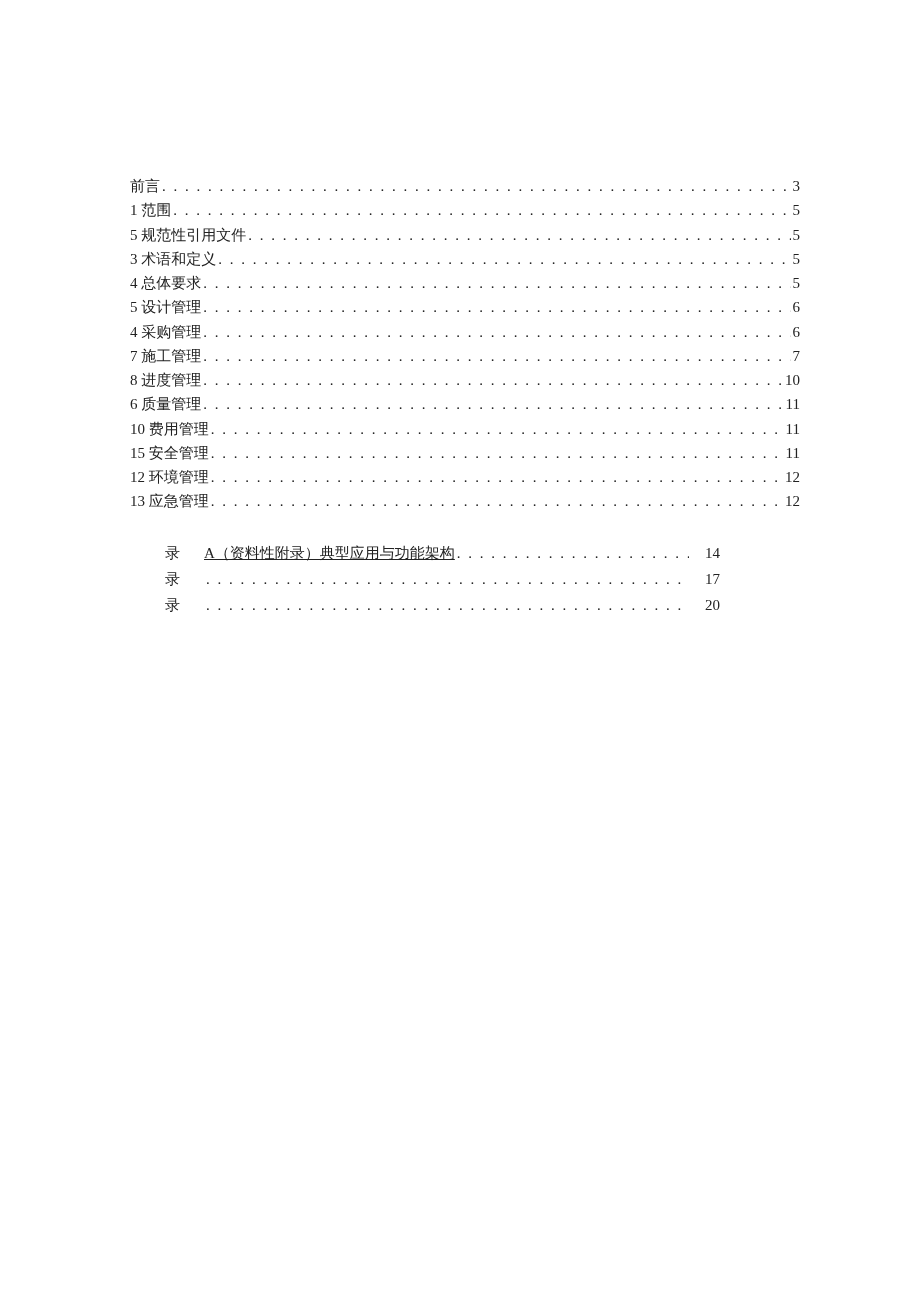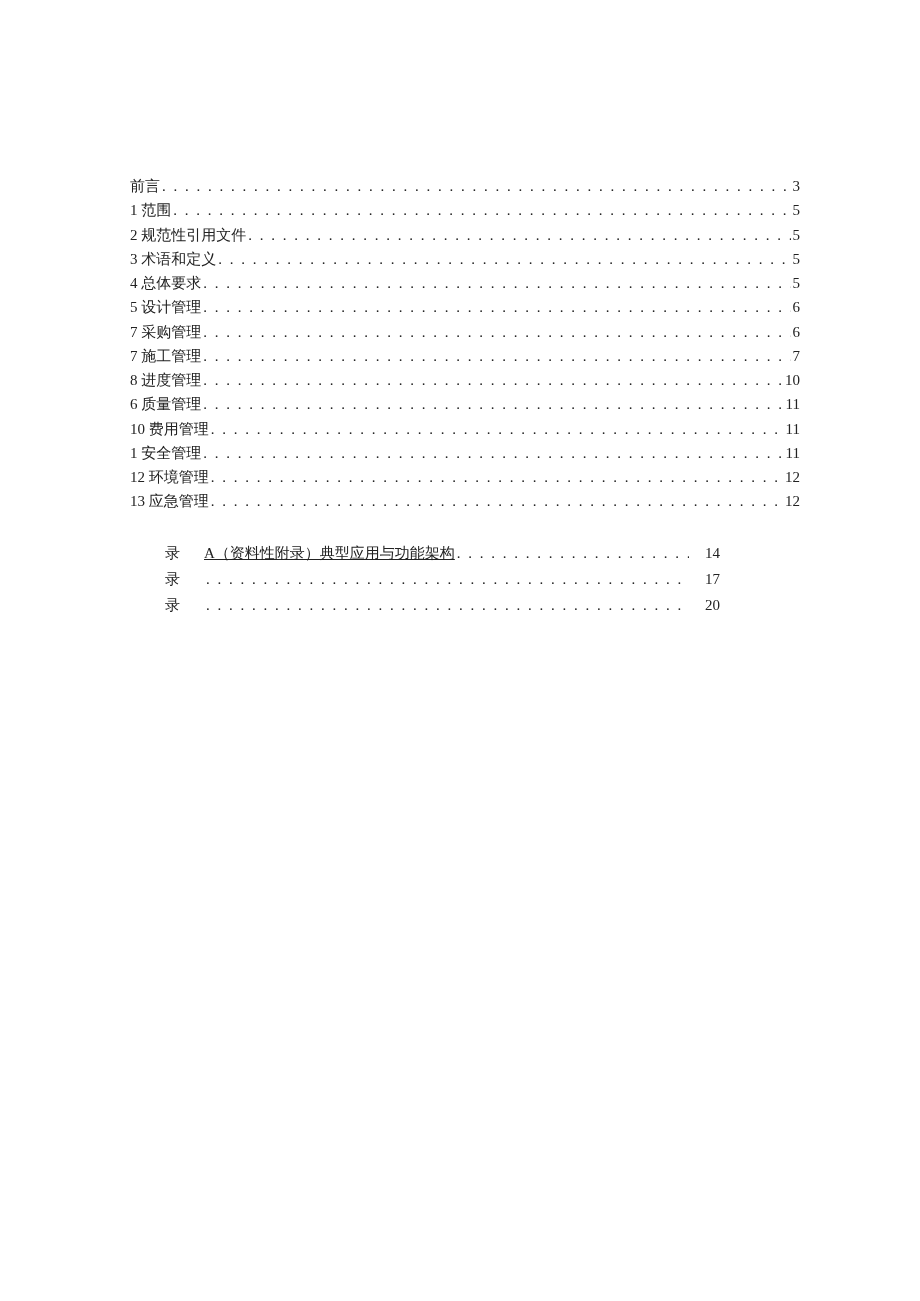--- a/index.html
+++ b/index.html
@@ -79,41 +79,41 @@
       <span class="toc-label">前言</span>
       <span class="toc-dots">. . . . . . . . . . . . . . . . . . . . . . . . . . . . . . . . . . . . . . . . . . . . . . . . . . . . . . . . . . . . . . . . . . . . . . . . . . . . . . . . . . . . . . . . . . . . . . . . . . . . . . . . . . . .</span>
       <span class="toc-page">3</span>
     </div>
     <div class="toc-entry">
       <span class="toc-label">1 范围</span>
       <span class="toc-dots">. . . . . . . . . . . . . . . . . . . . . . . . . . . . . . . . . . . . . . . . . . . . . . . . . . . . . . . . . . . . . . . . . . . . . . . . . . . . . . . . . . . . . . . . . . . . . . . . . . . . . . . . . . . .</span>
       <span class="toc-page">5</span>
     </div>
     <div class="toc-entry">
-      <span class="toc-label">2 规范性引用文件</span>
+      <span class="toc-label">5 规范性引用文件</span>
       <span class="toc-dots">. . . . . . . . . . . . . . . . . . . . . . . . . . . . . . . . . . . . . . . . . . . . . . . . . . . . . . . . . . . . . . . . . . . . . . . . . . . . . . . . . . . . . . . . . . . . . . . . . . . . . . . . . . . .</span>
       <span class="toc-page">5</span>
     </div>
     <div class="toc-entry">
       <span class="toc-label">3 术语和定义</span>
       <span class="toc-dots">. . . . . . . . . . . . . . . . . . . . . . . . . . . . . . . . . . . . . . . . . . . . . . . . . . . . . . . . . . . . . . . . . . . . . . . . . . . . . . . . . . . . . . . . . . . . . . . . . . . . . . . . . . . .</span>
       <span class="toc-page">5</span>
     </div>
     <div class="toc-entry">
       <span class="toc-label">4 总体要求</span>
       <span class="toc-dots">. . . . . . . . . . . . . . . . . . . . . . . . . . . . . . . . . . . . . . . . . . . . . . . . . . . . . . . . . . . . . . . . . . . . . . . . . . . . . . . . . . . . . . . . . . . . . . . . . . . . . . . . . . . .</span>
       <span class="toc-page">5</span>
     </div>
     <div class="toc-entry">
       <span class="toc-label">5 设计管理</span>
       <span class="toc-dots">. . . . . . . . . . . . . . . . . . . . . . . . . . . . . . . . . . . . . . . . . . . . . . . . . . . . . . . . . . . . . . . . . . . . . . . . . . . . . . . . . . . . . . . . . . . . . . . . . . . . . . . . . . . .</span>
       <span class="toc-page">6</span>
     </div>
     <div class="toc-entry">
-      <span class="toc-label">7 采购管理</span>
+      <span class="toc-label">4 采购管理</span>
       <span class="toc-dots">. . . . . . . . . . . . . . . . . . . . . . . . . . . . . . . . . . . . . . . . . . . . . . . . . . . . . . . . . . . . . . . . . . . . . . . . . . . . . . . . . . . . . . . . . . . . . . . . . . . . . . . . . . . .</span>
       <span class="toc-page">6</span>
     </div>
     <div class="toc-entry">
       <span class="toc-label">7 施工管理</span>
       <span class="toc-dots">. . . . . . . . . . . . . . . . . . . . . . . . . . . . . . . . . . . . . . . . . . . . . . . . . . . . . . . . . . . . . . . . . . . . . . . . . . . . . . . . . . . . . . . . . . . . . . . . . . . . . . . . . . . .</span>
       <span class="toc-page">7</span>
     </div>
     <div class="toc-entry">
       <span class="toc-label">8 进度管理</span>
@@ -124,21 +124,21 @@
       <span class="toc-label">6 质量管理</span>
       <span class="toc-dots">. . . . . . . . . . . . . . . . . . . . . . . . . . . . . . . . . . . . . . . . . . . . . . . . . . . . . . . . . . . . . . . . . . . . . . . . . . . . . . . . . . . . . . . . . . . . . . . . . . . . . . . . . . . .</span>
       <span class="toc-page">11</span>
     </div>
     <div class="toc-entry">
       <span class="toc-label">10 费用管理</span>
       <span class="toc-dots">. . . . . . . . . . . . . . . . . . . . . . . . . . . . . . . . . . . . . . . . . . . . . . . . . . . . . . . . . . . . . . . . . . . . . . . . . . . . . . . . . . . . . . . . . . . . . . . . . . . . . . . . . . . .</span>
       <span class="toc-page">11</span>
     </div>
     <div class="toc-entry">
-      <span class="toc-label">1 安全管理</span>
+      <span class="toc-label">15 安全管理</span>
       <span class="toc-dots">. . . . . . . . . . . . . . . . . . . . . . . . . . . . . . . . . . . . . . . . . . . . . . . . . . . . . . . . . . . . . . . . . . . . . . . . . . . . . . . . . . . . . . . . . . . . . . . . . . . . . . . . . . . .</span>
       <span class="toc-page">11</span>
     </div>
     <div class="toc-entry">
       <span class="toc-label">12 环境管理</span>
       <span class="toc-dots">. . . . . . . . . . . . . . . . . . . . . . . . . . . . . . . . . . . . . . . . . . . . . . . . . . . . . . . . . . . . . . . . . . . . . . . . . . . . . . . . . . . . . . . . . . . . . . . . . . . . . . . . . . . .</span>
       <span class="toc-page">12</span>
     </div>
     <div class="toc-entry">
       <span class="toc-label">13 应急管理</span>

